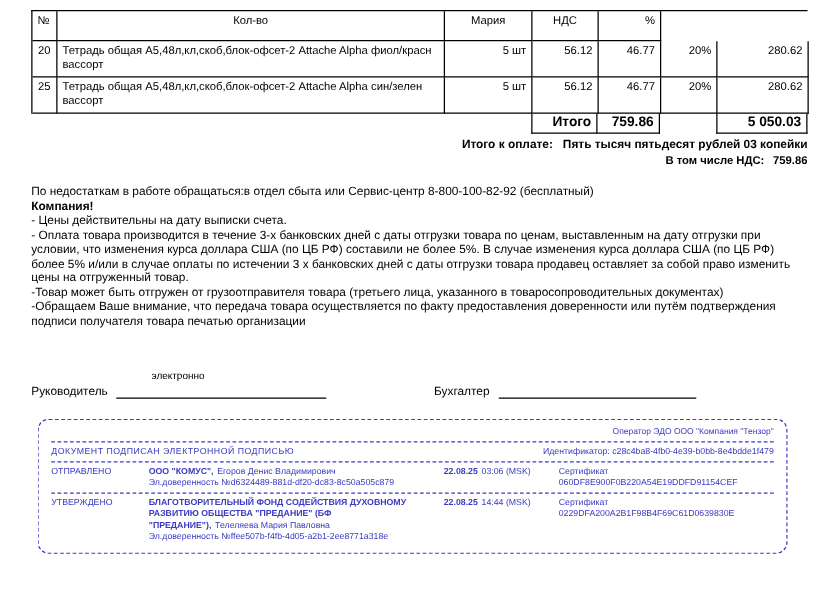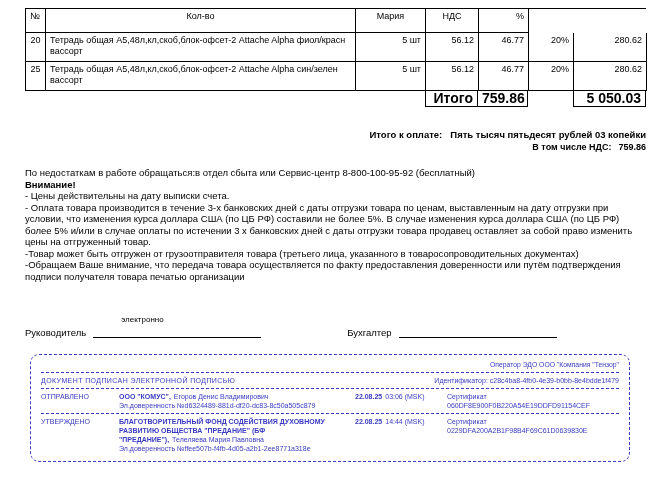--- a/index.html
+++ b/index.html
@@ -15,27 +15,27 @@
   .tbl { width:621px; border-top:1px solid #000; border-left:1px solid #000; font-size:9px; }
   .tr { display:grid; grid-template-columns:20px 310px 70px 53px 50px 45px 73px; }
   .td { border-right:1px solid #000; border-bottom:1px solid #000; padding:2px 4px; line-height:11px; }
   .tr.head .td { min-height:24px; }
   .tr.row .td { min-height:29px; }
   .ta-c { text-align:center; }
   .ta-r { text-align:right; }
   .hdr-sum { white-space:normal; }
 
   
-  .sum-row { display:grid; grid-template-columns:400px 53px 50px 45px 73px; width:621px; font-size:14px; font-weight:bold; }
+  .sum-row { display:grid; grid-template-columns:400px 53px 50px 45px 73px; width:621px; font-size:11px; font-weight:bold; }
   .sum-cell { border-right:1px solid #000; border-bottom:1px solid #000; padding:2px 4px; text-align:right; line-height:11px; }
   .sum-cell.first, .sum-cell.grand { border-left:1px solid #000; }
   .sum-spacer { border:none; }
 
   
-  .amount-due { margin-top:22px; text-align:right; font-weight:bold; font-size:9.5px; }
+  .amount-due { margin-top:3px; text-align:right; font-weight:bold; font-size:9.5px; }
   .amount-due .val { margin-left:8px; }
   .vat-line { margin-top:2px; text-align:right; font-weight:bold; font-size:9px; }
   .vat-line .val { margin-left:7px; }
 
   
   .terms { margin-top:15px; width:621px; font-size:9.5px; line-height:11.5px; }
   .terms p { margin:0; }
   .terms p.b { font-weight:bold; }
 
   
@@ -108,22 +108,22 @@
   </div>
 
   <div class="amount-due">
     <span>Итого к оплате:</span><span class="val">Пять тысяч пятьдесят рублей 03 копейки</span>
   </div>
   <div class="vat-line">
     <span>В том числе НДС:</span><span class="val">759.86</span>
   </div>
 
   <div class="terms">
-    <p>По недостаткам в работе обращаться:в отдел сбыта или Сервис-центр 8-800-100-95-92 (бесплатный)</p>
-    <p class="b">Внимание!</p>
+    <p>По недостаткам в работе обращаться:в отдел сбыта или Сервис-центр 8-800-100-82-92 (бесплатный)</p>
+    <p class="b">Компания!</p>
     <p>- Цены действительны на дату выписки счета.</p>
     <p>- Оплата товара производится в течение 3-х банковских дней с даты отгрузки товара по ценам, выставленным на дату отгрузки при условии, что изменения курса доллара США (по ЦБ РФ) составили не более 5%. В случае изменения курса доллара США (по ЦБ РФ) более 5% и/или в случае оплаты по истечении 3 х банковских дней с даты отгрузки товара продавец оставляет за собой право изменить цены на отгруженный товар.</p>
     <p>-Товар может быть отгружен от грузоотправителя товара (третьего лица, указанного в товаросопроводительных документах)</p>
     <p>-Обращаем Ваше внимание, что передача товара осуществляется по факту предоставления доверенности или путём подтверждения подписи получателя товара печатью организации</p>
   </div>
 
   <div class="sig-row">
     <span class="sig-label">Руководитель</span>
     <div class="sig-line l1">
       <span class="sig-note">электронно</span>

